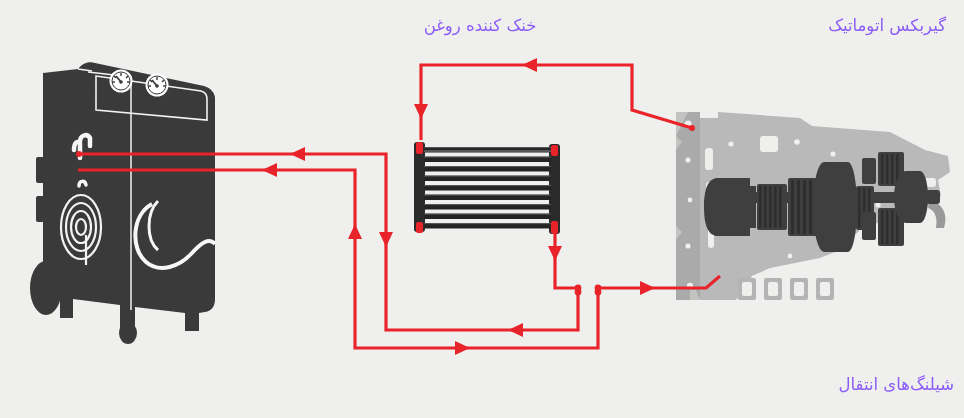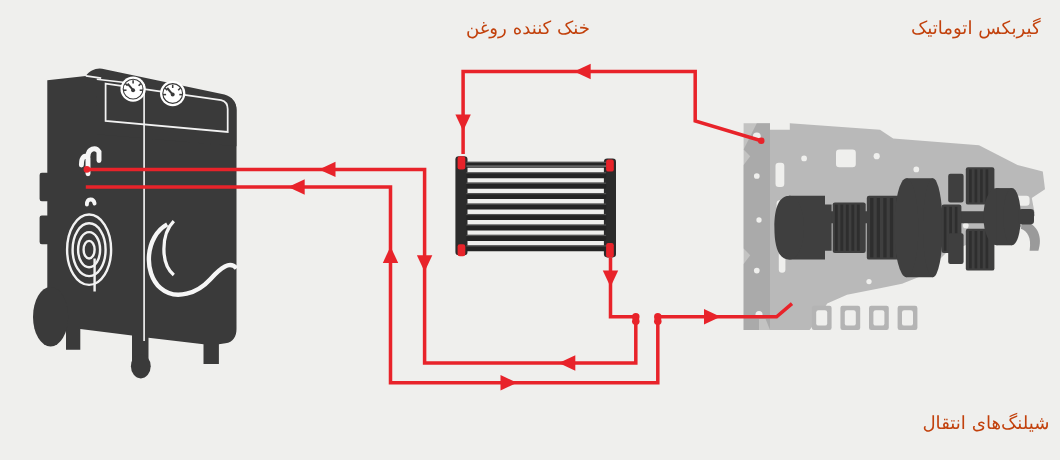--- a/index.html
+++ b/index.html
@@ -18,21 +18,21 @@
     position: absolute;
     left: 0; top: 0;
     width: 964px;
     height: 418px;
     background: #efefed;
   }
   .label {
     position: absolute;
     font-family: "DejaVu Sans", "Liberation Sans", sans-serif;
     font-size: 16.5px;
-    color: #c2410c;
+    color: #8b5cf6;
     direction: rtl;
     unicode-bidi: bidi-override;
     white-space: nowrap;
     letter-spacing: 0.2px;
   }
   #label-gearbox {
     right: 18px;
     top: 16px;
     text-align: center;
   }

